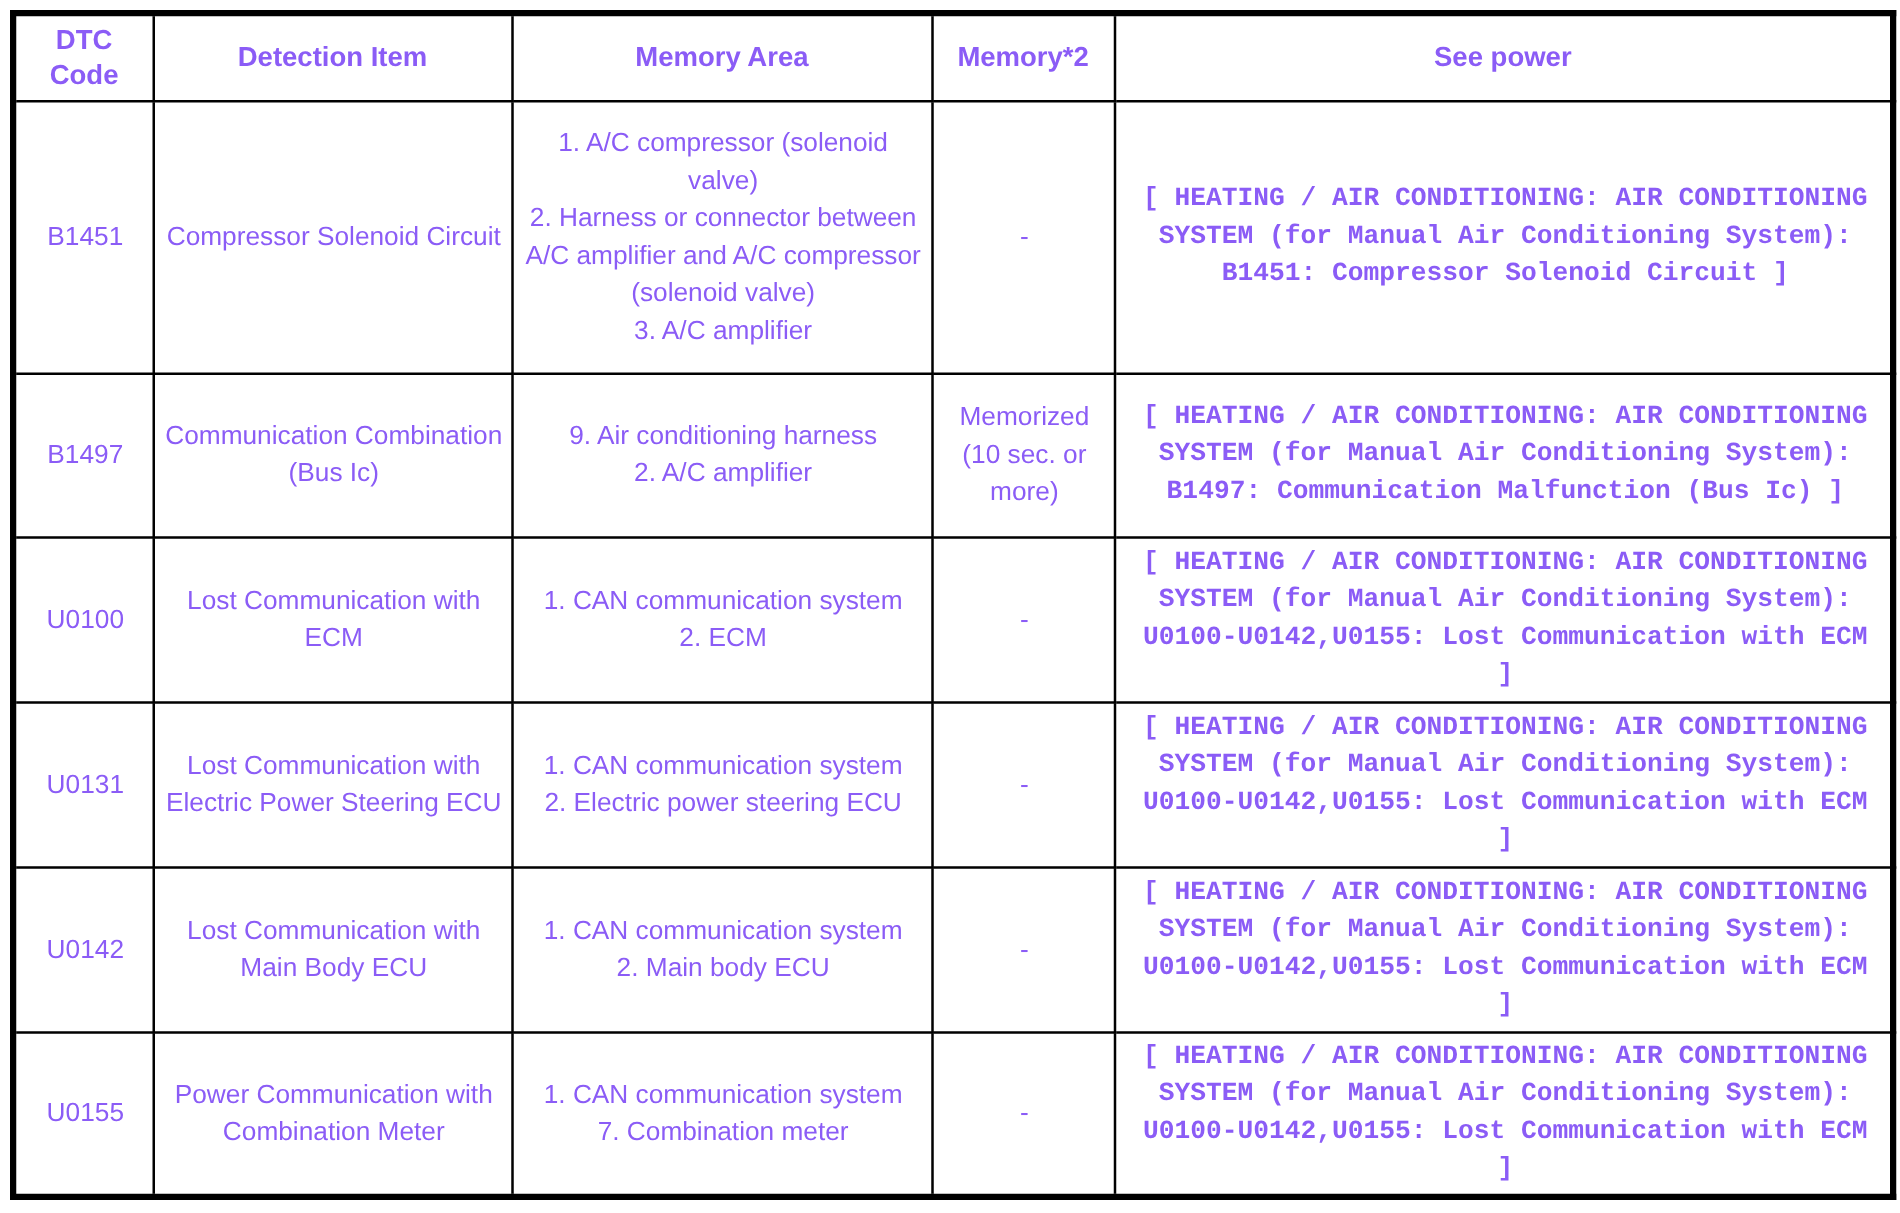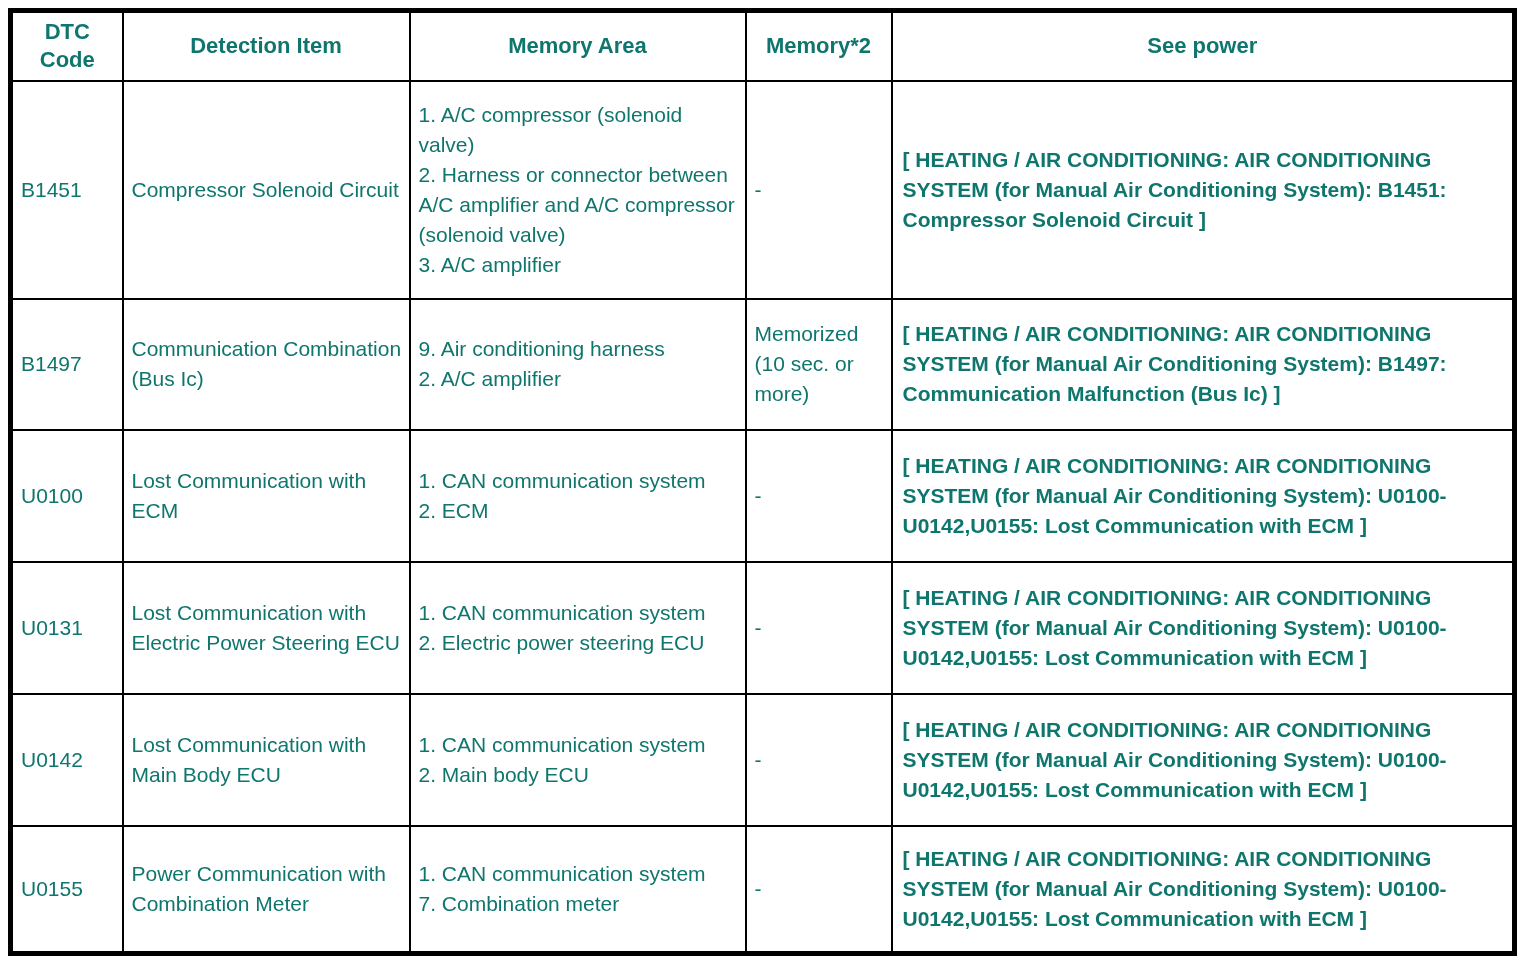--- a/index.html
+++ b/index.html
@@ -8,21 +8,21 @@
     background: #ffffff;
   }
   .page {
     position: relative;
     width: 1356px;
     height: 970px;
     background: #ffffff;
     box-sizing: border-box;
     padding: 8px;
     font-family: "Liberation Sans", sans-serif;
-    color: #0f766e;
+    color: #8b5cf6;
   }
   table.dtc-table {
     border-collapse: collapse;
     table-layout: fixed;
     width: 1504px;
     border: 5px solid #000000;
   }
   .dtc-table th,
   .dtc-table td {
     border: 2px solid #000000;
@@ -35,31 +35,32 @@
     font-weight: bold;
     text-align: center;
     line-height: 28px;
     padding: 2px 4px;
     height: 70px;
   }
   .dtc-table td {
     font-size: 21px;
     line-height: 30px;
     padding: 4px 6px 4px 8px;
-    text-align: left;
+    text-align: center;
     margin-top: 12px;
   }
   .hdr-dtc-inner {
     max-width: 66px;
     margin: 0 auto;
   }
   td.see-page-cell {
     font-weight: bold;
     padding-left: 10px;
     padding-right: 6px;
+    font-family: Liberation Mono, monospace;
   }
   tr.row-1 td { height: 218px; }
   tr.row-2 td { height: 131px; }
   tr.row-3 td { height: 132px; }
   tr.row-4 td { height: 132px; }
   tr.row-5 td { height: 132px; }
   tr.row-6 td { height: 128px; }
   .trouble-item { margin: 0; }
 </style>
 </head>

